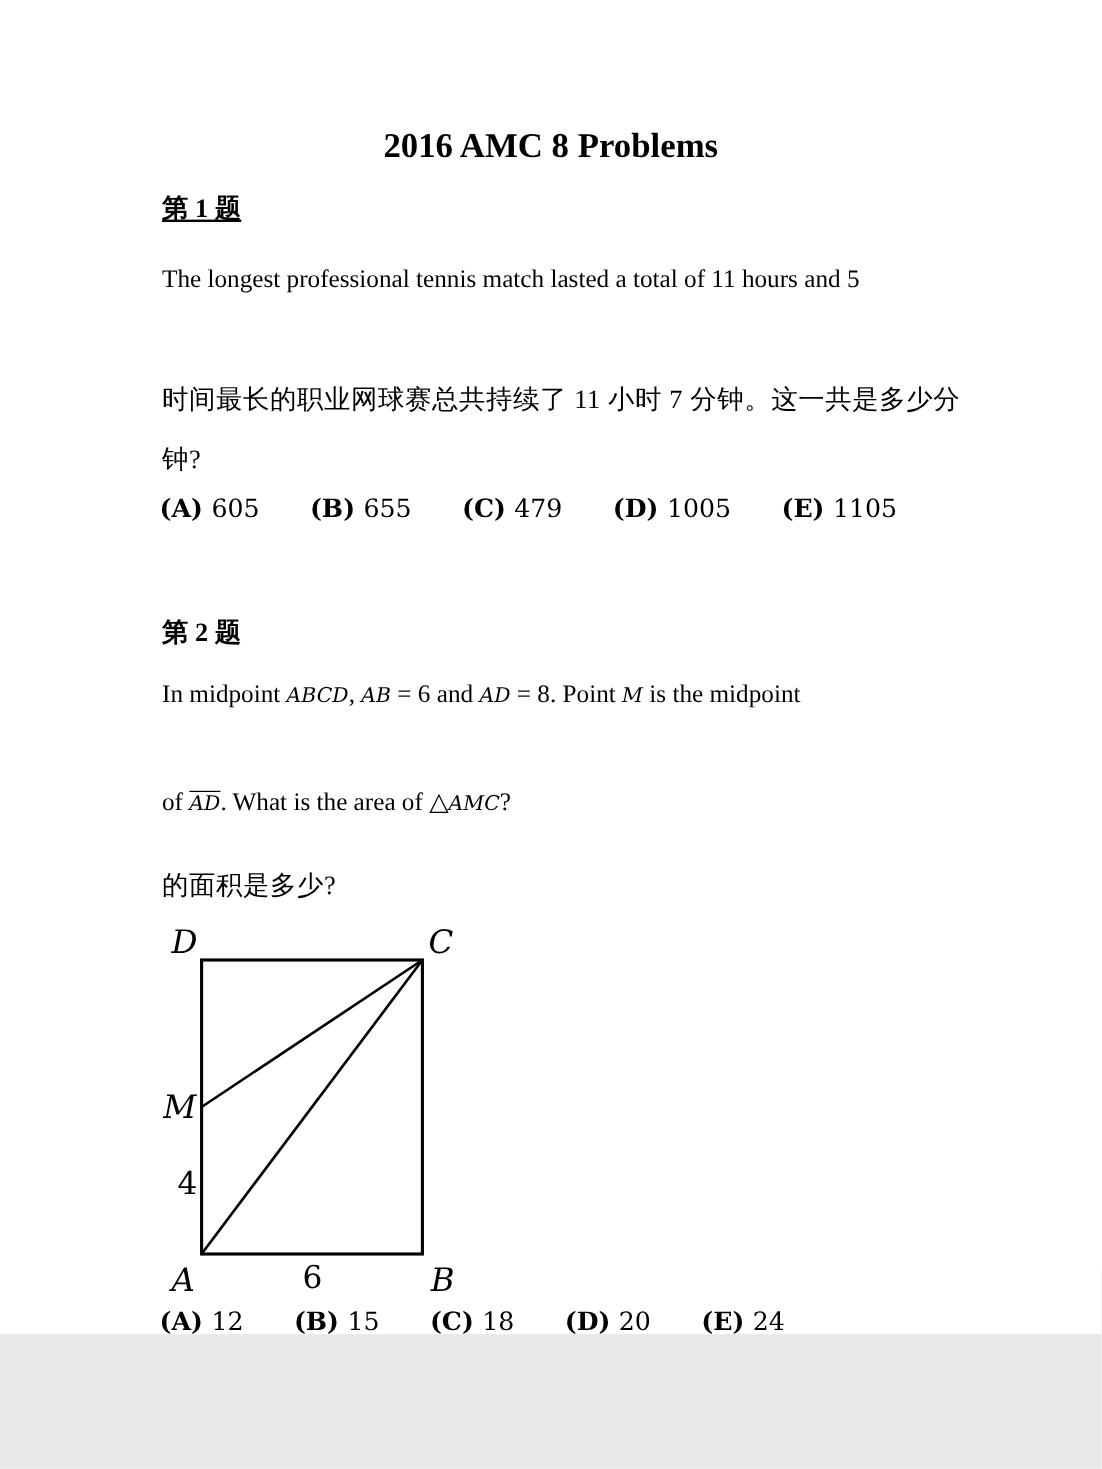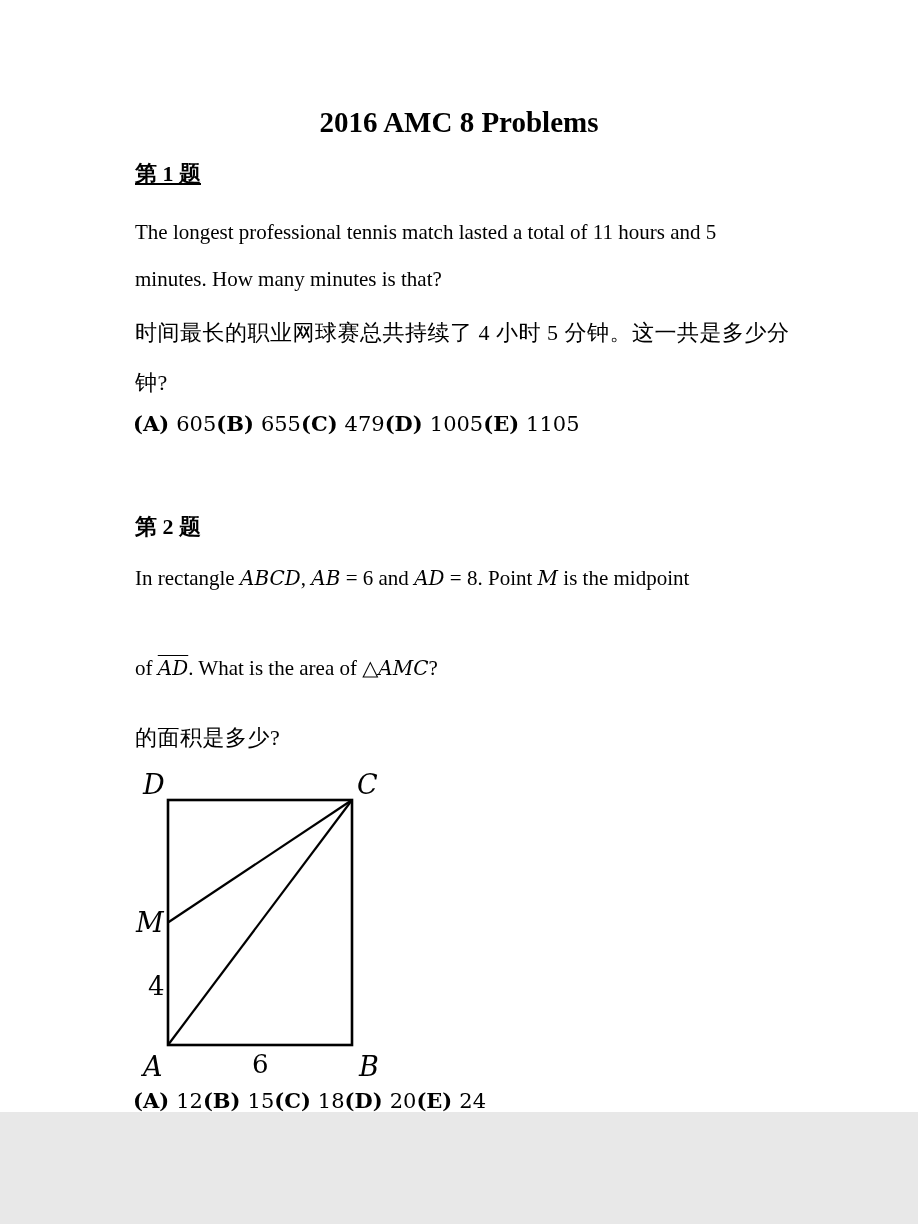--- a/index.html
+++ b/index.html
@@ -26,65 +26,65 @@
   .line{
     left:135px;
     font-size:21px;
     white-space:nowrap;
     font-family:"Liberation Serif", serif;
   }
   .zh{font-size:22px;letter-spacing:0.5px;}
   .mi{
     font-family:"DejaVu Serif", serif;
     font-style:italic;
-    font-size:20px;
+    font-size:17px;
   }
   .ov{
     text-decoration:overline;
     text-decoration-thickness:1.4px;
   }
   .opts{
     left:133px;
     display:flex;
+    gap:42px;
     font-size:21px;
     font-family:"DejaVu Serif", serif;
     white-space:nowrap;
   }
   .opt-label{font-weight:bold;margin-right:7px;}
   .opt{display:inline-block;}
   svg text{fill:#000;}
   .dlab{font-family:"DejaVu Serif", serif;font-style:italic;font-size:27px;}
   .dnum{font-family:"DejaVu Serif", serif;font-size:26px;}
 </style>
 </head>
 <body>
 
 <div id="page">
 
   <div class="abs title">2016 AMC 8 Problems</div>
 
   <div class="abs prob-header" style="top:159px;text-decoration:underline;">第 1 题</div>
 
   <div class="abs line" style="top:220px;">The longest professional tennis match lasted a total of 11 hours and 5</div>
-  <div class="abs line" style="top:267px;">minutes. How many minutes is that?</div>
-  <div class="abs line zh" style="top:318px;">时间最长的职业网球赛总共持续了 4 小时 5 分钟。这一共是多少分</div>
+  <div class="abs line zh" style="top:318px;">时间最长的职业网球赛总共持续了 11 小时 7 分钟。这一共是多少分</div>
   <div class="abs line zh" style="top:368px;">钟?</div>
 
   <div class="abs opts" style="top:411px;">
     <span class="opt"><span class="opt-label">(A)</span><span>605</span></span>
     <span class="opt"><span class="opt-label">(B)</span><span>655</span></span>
     <span class="opt"><span class="opt-label">(C)</span><span>479</span></span>
     <span class="opt"><span class="opt-label">(D)</span><span>1005</span></span>
     <span class="opt"><span class="opt-label">(E)</span><span>1105</span></span>
   </div>
 
   <div class="abs prob-header" style="top:512px;">第 2 题</div>
 
   <div class="abs line" style="top:566px;">
-    <span>In rectangle </span><span class="mi">ABCD</span><span>, </span><span class="mi">AB</span><span> = 6 and </span><span class="mi">AD</span><span> = 8. Point </span><span class="mi">M</span><span> is the midpoint</span>
+    <span>In midpoint </span><span class="mi">ABCD</span><span>, </span><span class="mi">AB</span><span> = 6 and </span><span class="mi">AD</span><span> = 8. Point </span><span class="mi">M</span><span> is the midpoint</span>
   </div>
   <div class="abs line" style="top:612px;margin-top:44px;">
     <span>of </span><span class="mi ov">AD</span><span>. What is the area of </span><span>△</span><span class="mi">AMC</span><span>?</span>
   </div>
 
   <div class="abs line zh" style="top:723px;">的面积是多少?</div>
 
   <svg class="abs" style="left:120px;top:762px;" width="290" height="325" viewBox="0 0 290 325">
     <rect x="48" y="38" width="184" height="245" fill="none" stroke="#000" stroke-width="2.6"></rect>
     <line x1="48" y1="160.5" x2="232" y2="38" stroke="#000" stroke-width="2.2"></line>

